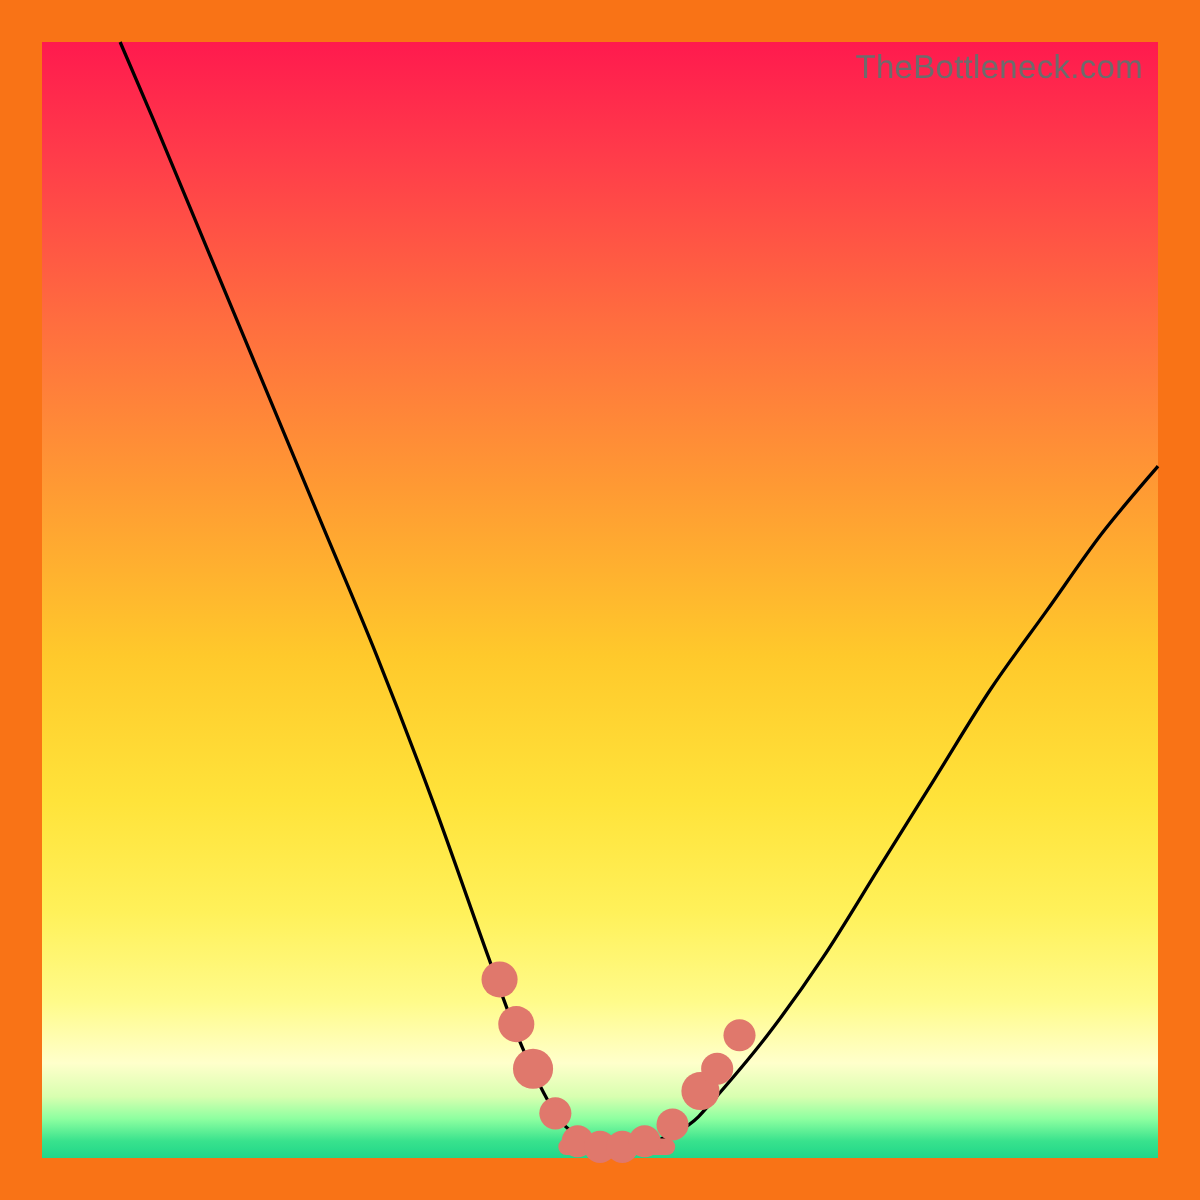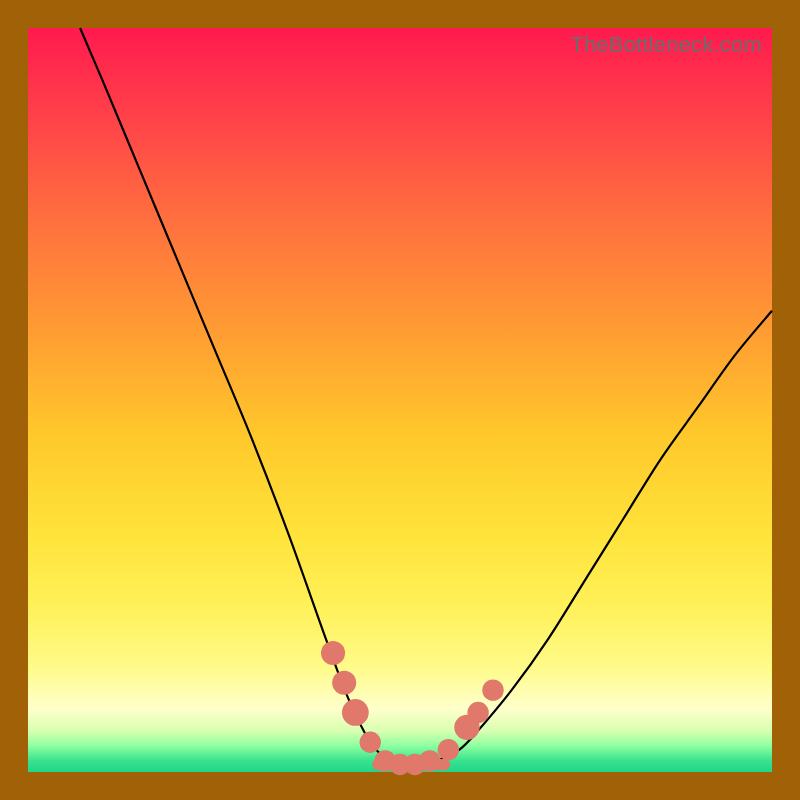--- a/index.html
+++ b/index.html
@@ -8,21 +8,21 @@
     width: 800px;
     height: 800px;
     overflow: hidden;
     background: #000;
     font-family: Arial, Helvetica, sans-serif;
   }
   .frame {
     position: relative;
     width: 800px;
     height: 800px;
-    background: #a16207;
+    background: #f97316;
   }
   .plot {
     position: absolute;
     left: 28px;
     top: 28px;
     width: 744px;
     height: 744px;
     background: linear-gradient(to bottom,
       #ff1a4e 0%,
       #ff3b4a 10%,

